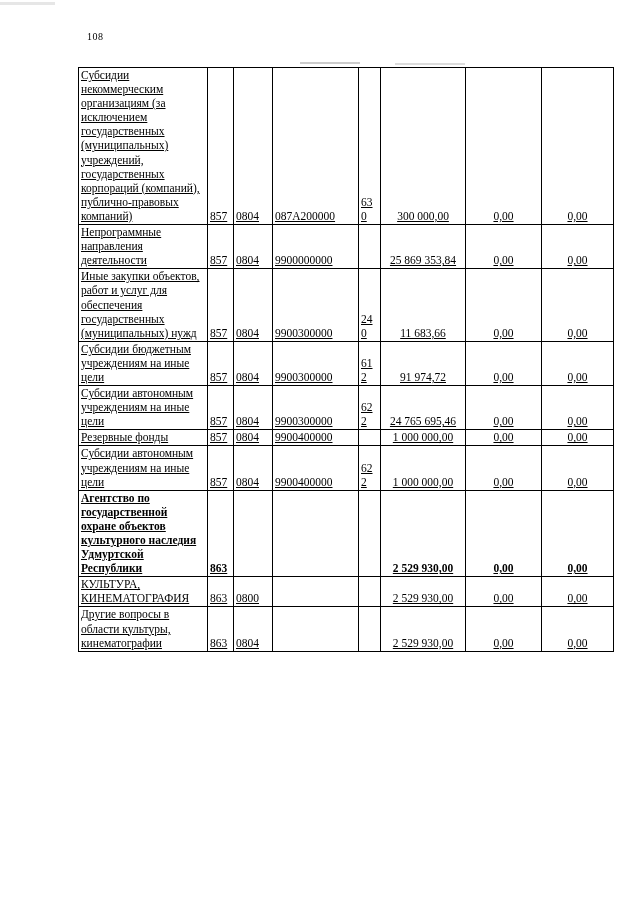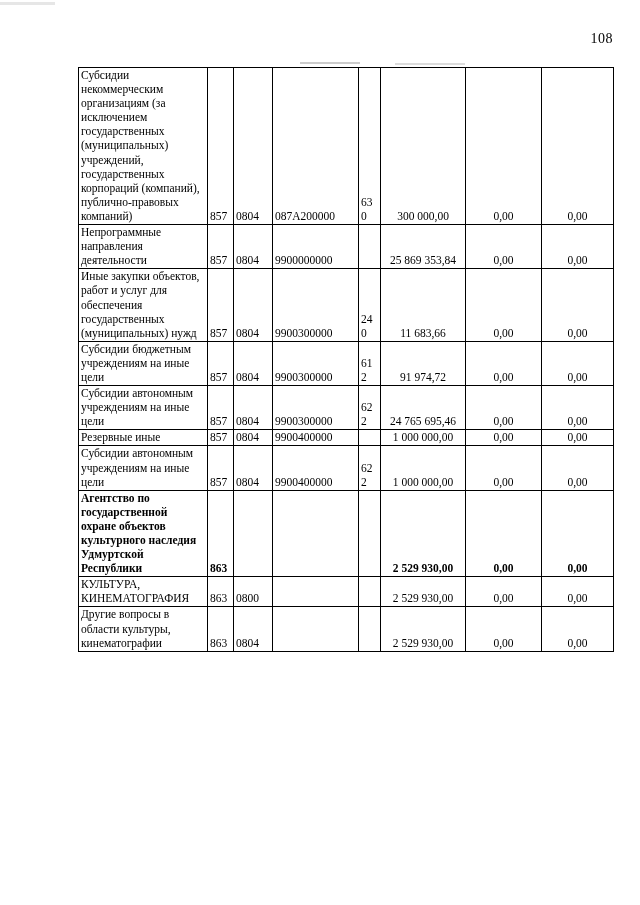--- a/index.html
+++ b/index.html
@@ -11,33 +11,34 @@
     width: 640px;
     height: 905px;
     position: relative;
     font-family: "Liberation Serif", serif;
     color: #000000;
     overflow: hidden;
   }
   .page-number {
     position: absolute;
     top: 31px;
-    left: 78px;
+    left: 87px;
     width: 535px;
-    text-align: right;
-    font-size: 14px;
+    text-align: left;
+    font-size: 10px;
     letter-spacing: 0.5px;
   }
   .budget-table {
     position: absolute;
     top: 67px;
     left: 78px;
     width: 535px;
     border-collapse: collapse;
     table-layout: fixed;
+    text-decoration: underline;
   }
   .budget-table td {
     border: 1px solid #000000;
     vertical-align: bottom;
     font-size: 11.5px;
     line-height: 14.1px;
     padding: 0 2px 1px 2px;
     overflow: hidden;
     word-wrap: break-word;
   }
@@ -124,21 +125,21 @@
         <td class="col-name">Субсидии автономным учреждениям на иные цели</td>
         <td class="col-code">857</td>
         <td class="col-code">0804</td>
         <td class="col-code">9900300000</td>
         <td class="col-code">622</td>
         <td class="col-amount">24 765 695,46</td>
         <td class="col-amount">0,00</td>
         <td class="col-amount">0,00</td>
       </tr>
       <tr>
-        <td class="col-name">Резервные иные</td>
+        <td class="col-name">Резервные фонды</td>
         <td class="col-code">857</td>
         <td class="col-code">0804</td>
         <td class="col-code">9900400000</td>
         <td class="col-code"></td>
         <td class="col-amount">1 000 000,00</td>
         <td class="col-amount">0,00</td>
         <td class="col-amount">0,00</td>
       </tr>
       <tr>
         <td class="col-name">Субсидии автономным учреждениям на иные цели</td>

